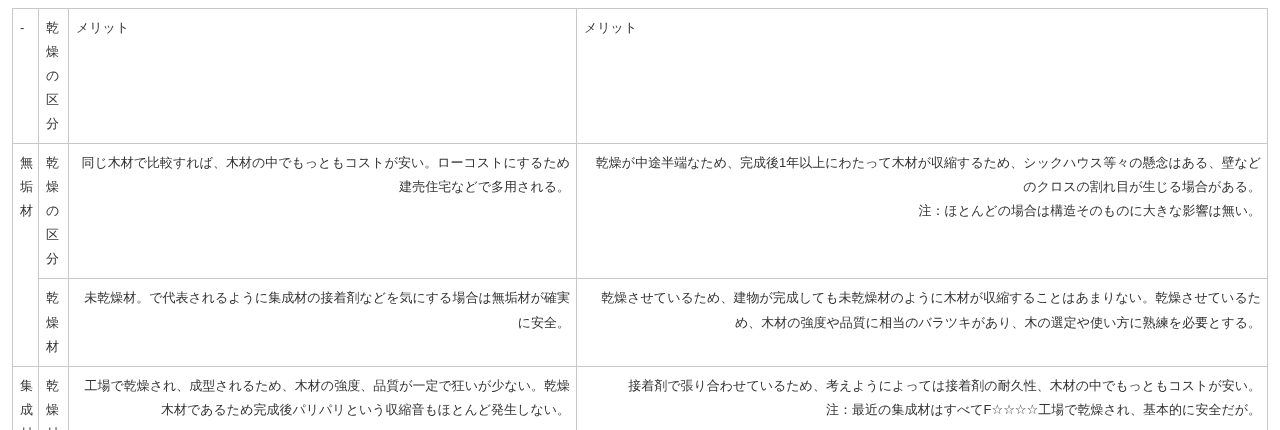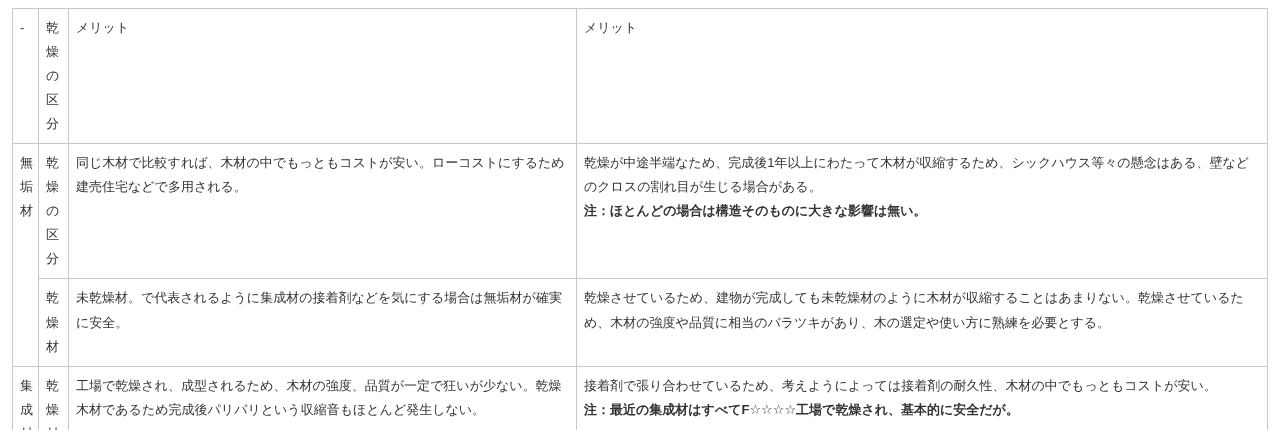--- a/index.html
+++ b/index.html
@@ -47,24 +47,24 @@
     text-align: left;
   }
   .col-merit {
     width: 508px;
   }
   .col-demerit {
     width: auto;
   }
   .cell-p {
     margin: 0;
+    text-align: right;
   }
   .cell-p + .cell-p {
     margin-top: 0;
-    font-weight: bold;
   }
 </style>
 </head>
 <body>
 
 <div class="page">
   <table class="comparison">
     <colgroup>
       <col class="col-cat">
       <col class="col-dry">

